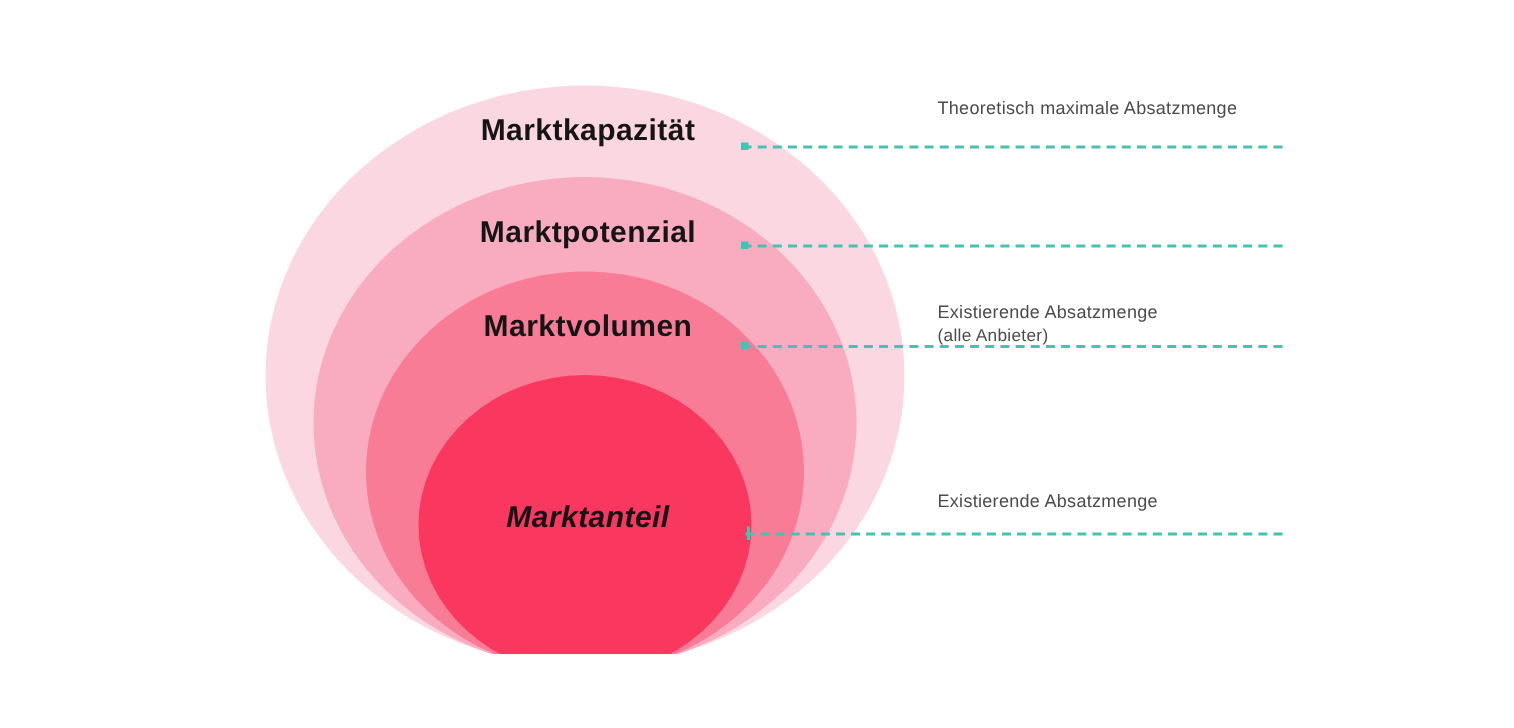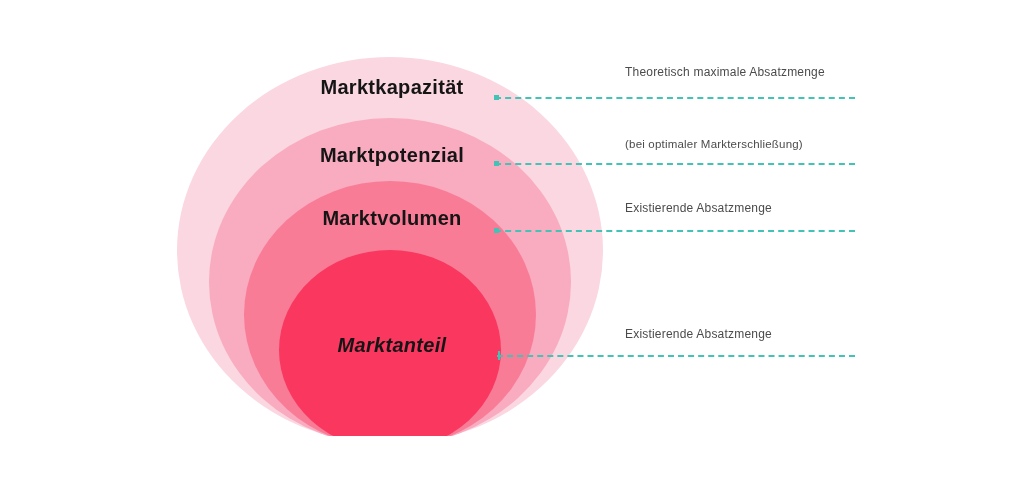--- a/index.html
+++ b/index.html
@@ -88,22 +88,22 @@
     <span class="dot"></span>
   </div>
   <div class="connector c4" style="color: rgb(67, 195, 182);">
     <span class="plus-v"></span>
   </div>
 
   <div class="annotation a1" style="color: rgb(75, 75, 75);">
     <div class="ann-title">Theoretisch maximale Absatzmenge</div>
   </div>
   <div class="annotation a2" style="color: rgb(75, 75, 75);">
-    <div class="ann-sub">(bei optimaler Markterschließung)</div>
   </div>
   <div class="annotation a3" style="color: rgb(75, 75, 75);">
     <div class="ann-title">Existierende Absatzmenge</div>
+    <div class="ann-sub">(alle Anbieter)</div>
   </div>
   <div class="annotation a4" style="color: rgb(75, 75, 75);">
     <div class="ann-title">Existierende Absatzmenge</div>
   </div>
 
 </div>
 
 </body></html>

